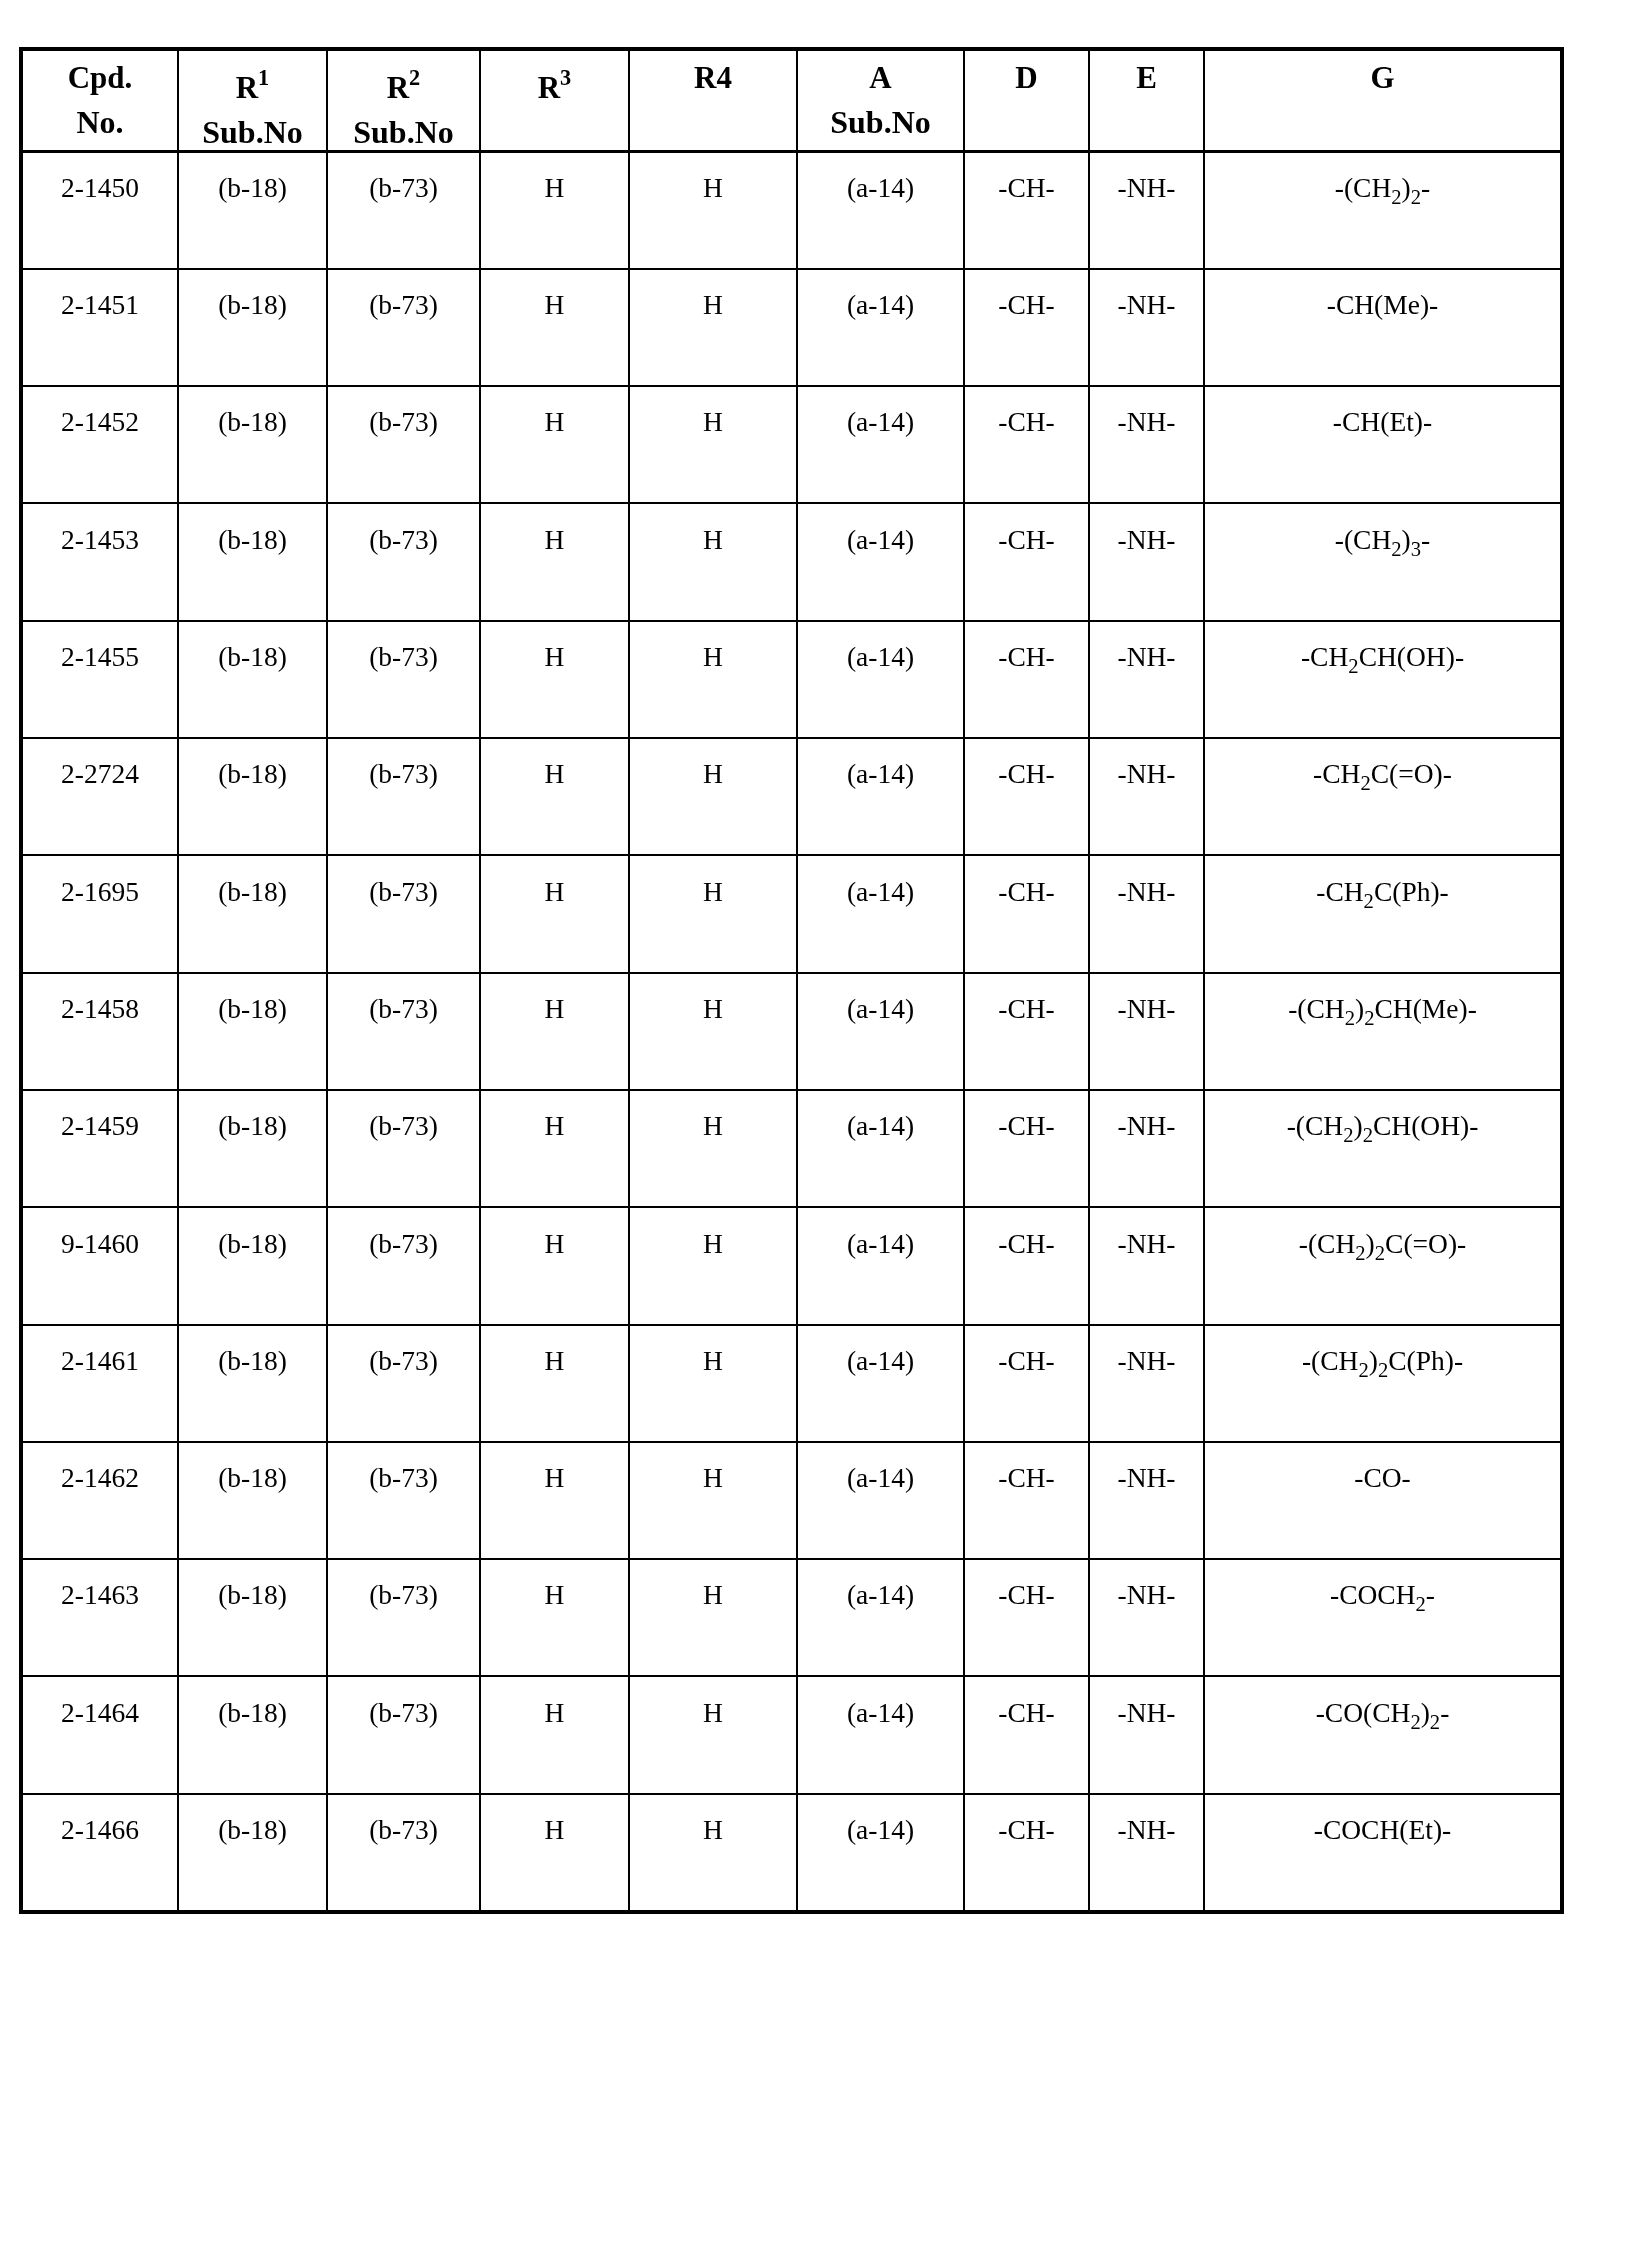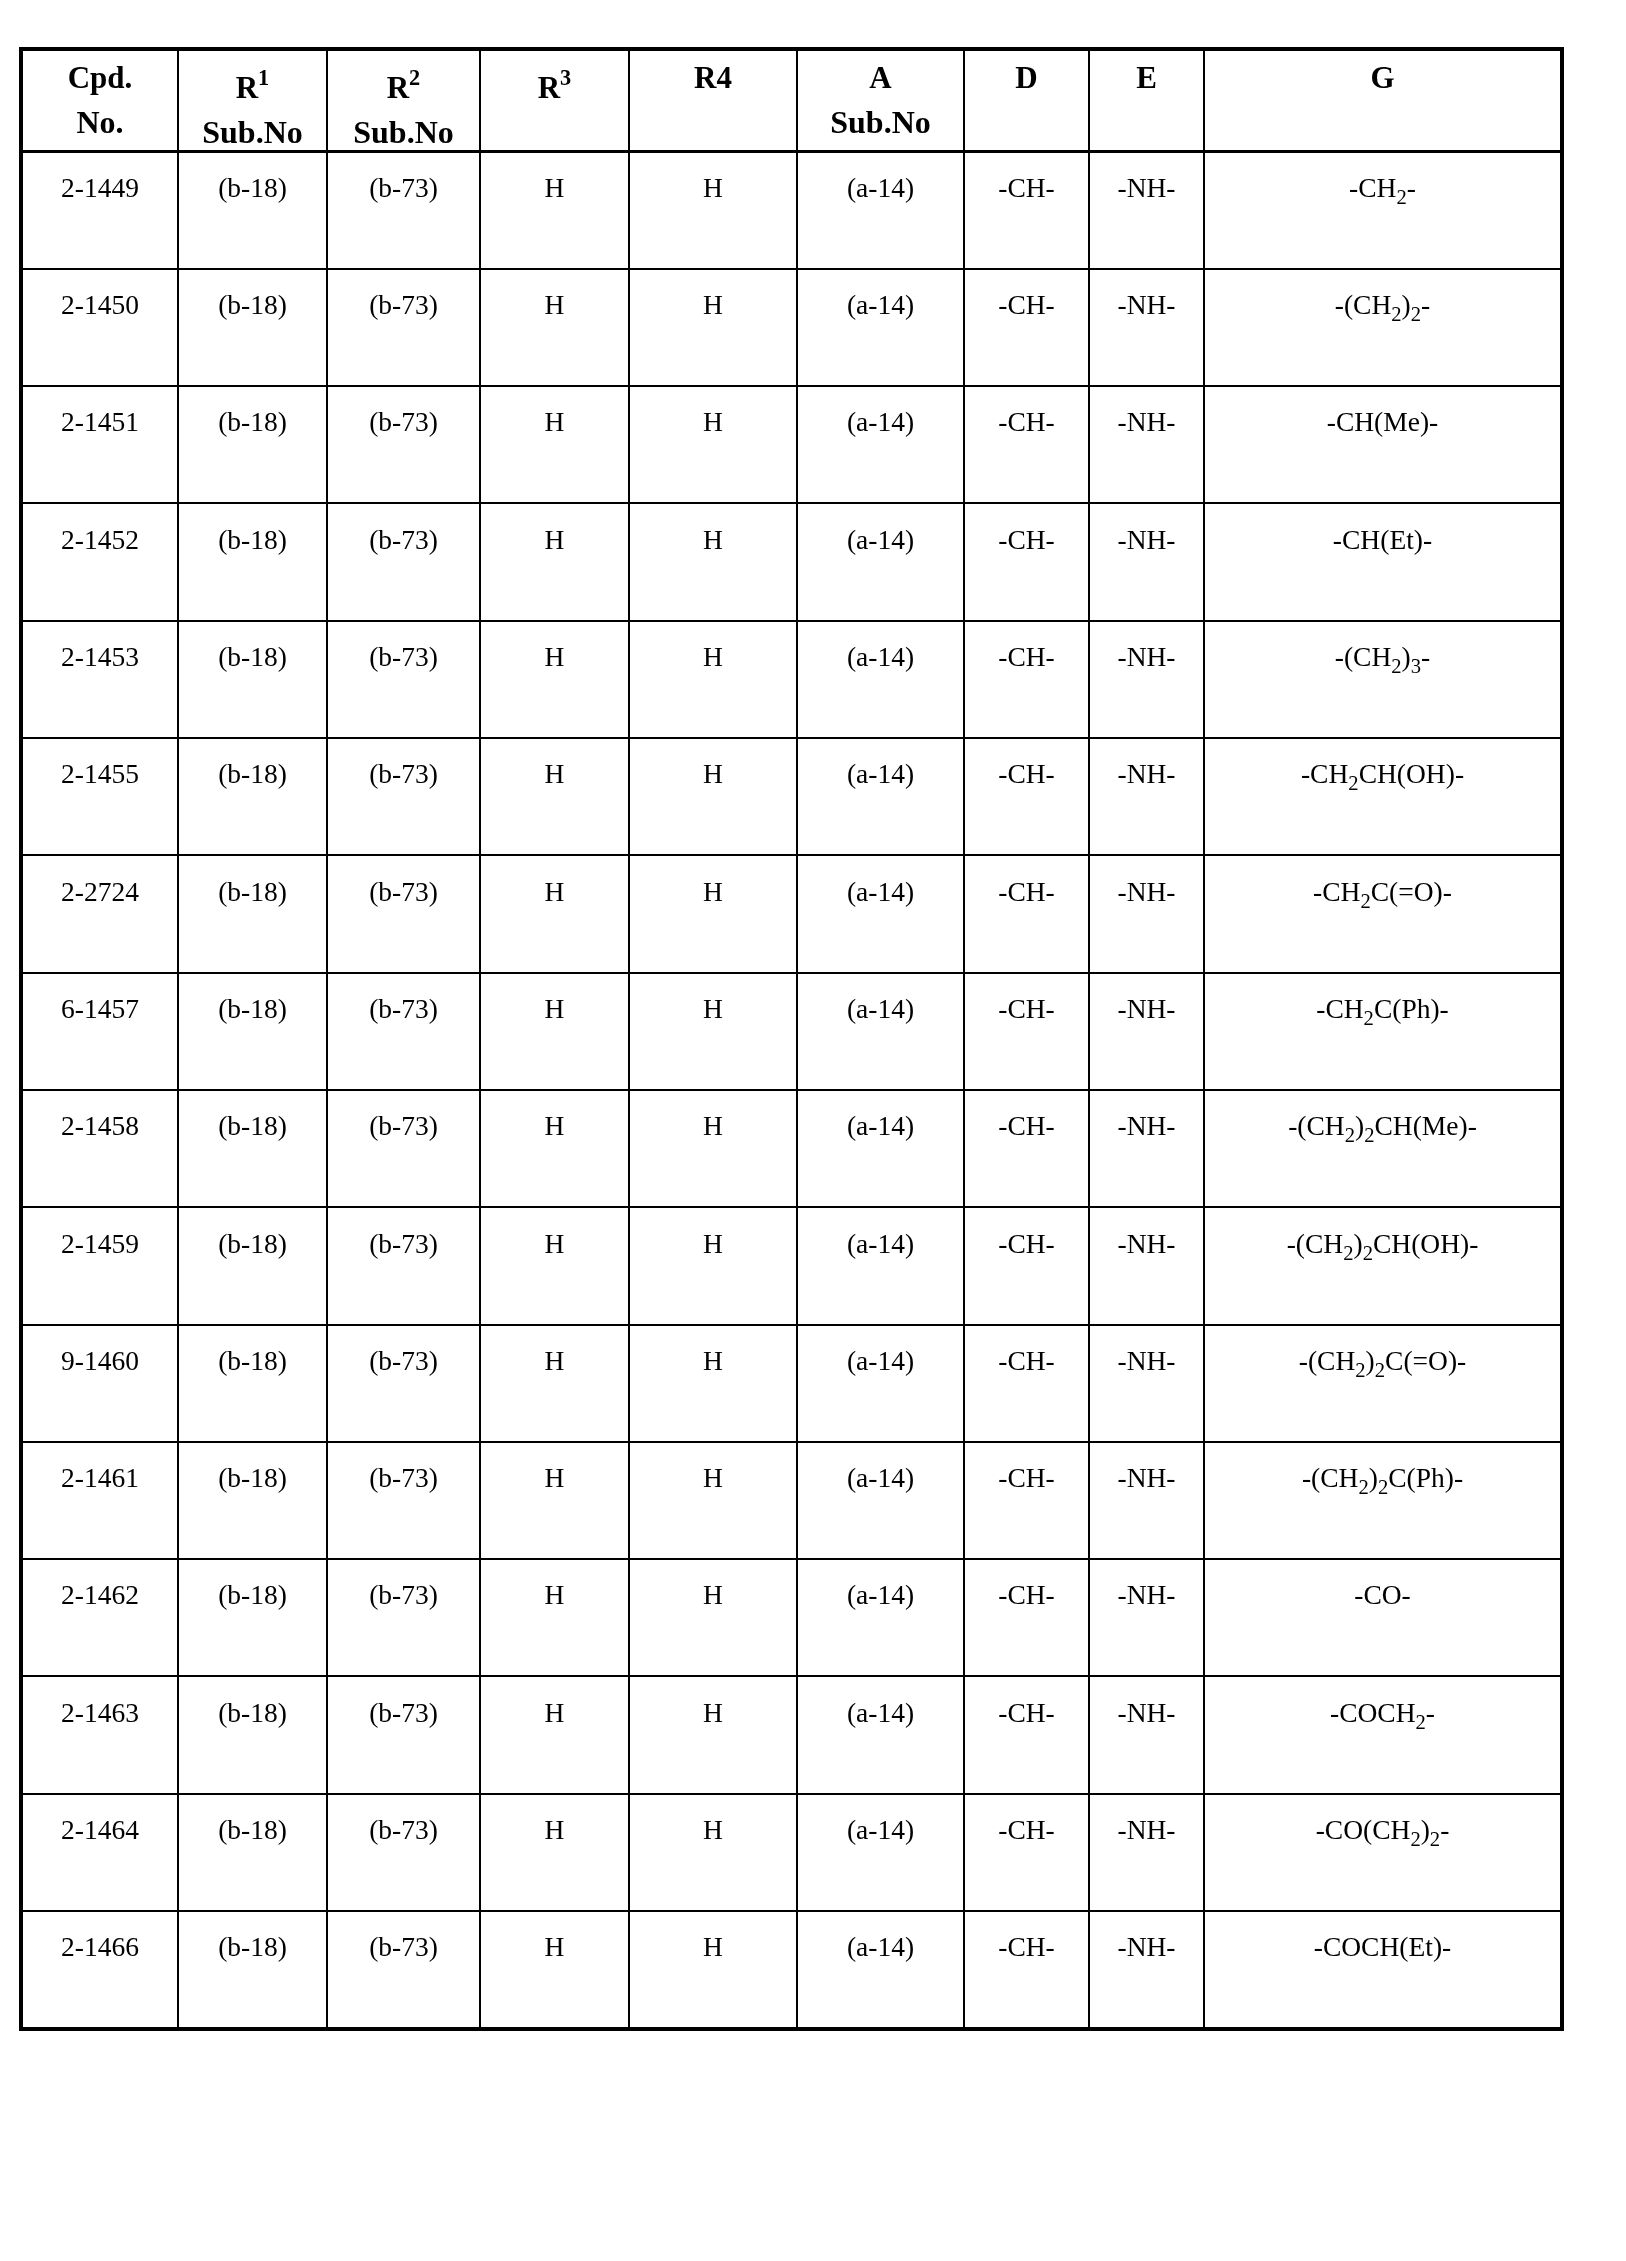--- a/index.html
+++ b/index.html
@@ -120,31 +120,20 @@
           <span class="l2"></span>
         </th>
         <th>
           <span class="l1">G</span>
           <span class="l2"></span>
         </th>
       </tr>
     </thead>
     <tbody>
         <tr>
-    <td>2-1449</td>
-    <td>(b-18)</td>
-    <td>(b-73)</td>
-    <td>H</td>
-    <td>H</td>
-    <td>(a-14)</td>
-    <td>-CH-</td>
-    <td>-NH-</td>
-    <td>-CH<sub>2</sub>-</td>
-  </tr>
-        <tr>
     <td>2-1450</td>
     <td>(b-18)</td>
     <td>(b-73)</td>
     <td>H</td>
     <td>H</td>
     <td>(a-14)</td>
     <td>-CH-</td>
     <td>-NH-</td>
     <td>-(CH<sub>2</sub>)<sub>2</sub>-</td>
   </tr>
@@ -197,21 +186,21 @@
     <td>(b-18)</td>
     <td>(b-73)</td>
     <td>H</td>
     <td>H</td>
     <td>(a-14)</td>
     <td>-CH-</td>
     <td>-NH-</td>
     <td>-CH<sub>2</sub>C(=O)-</td>
   </tr>
         <tr>
-    <td>6-1457</td>
+    <td>2-1695</td>
     <td>(b-18)</td>
     <td>(b-73)</td>
     <td>H</td>
     <td>H</td>
     <td>(a-14)</td>
     <td>-CH-</td>
     <td>-NH-</td>
     <td>-CH<sub>2</sub>C(Ph)-</td>
   </tr>
         <tr>

